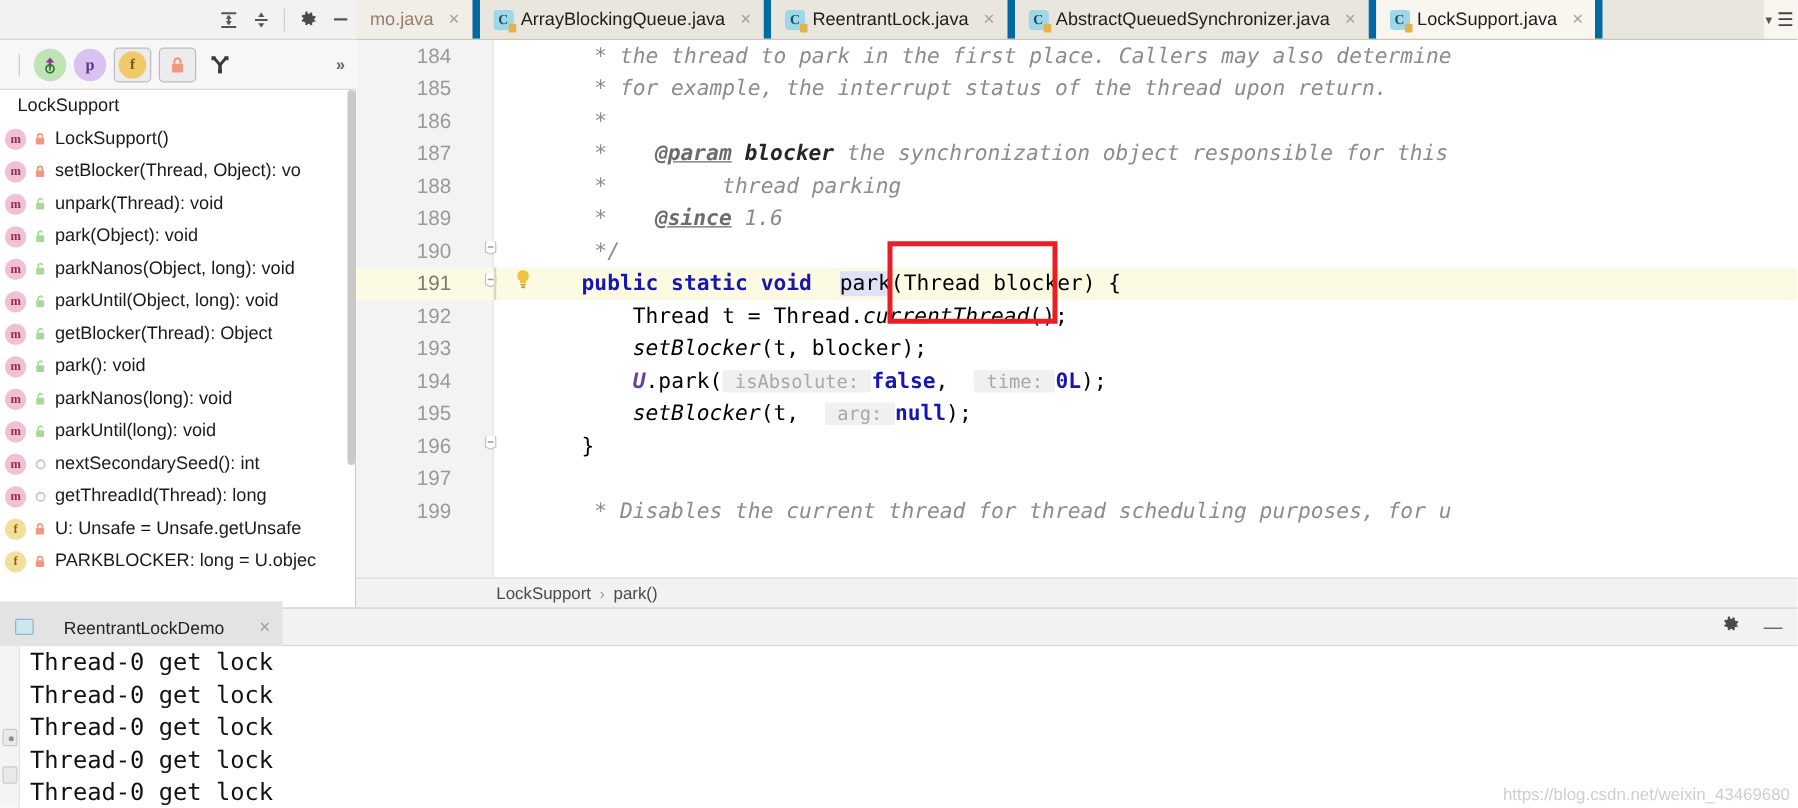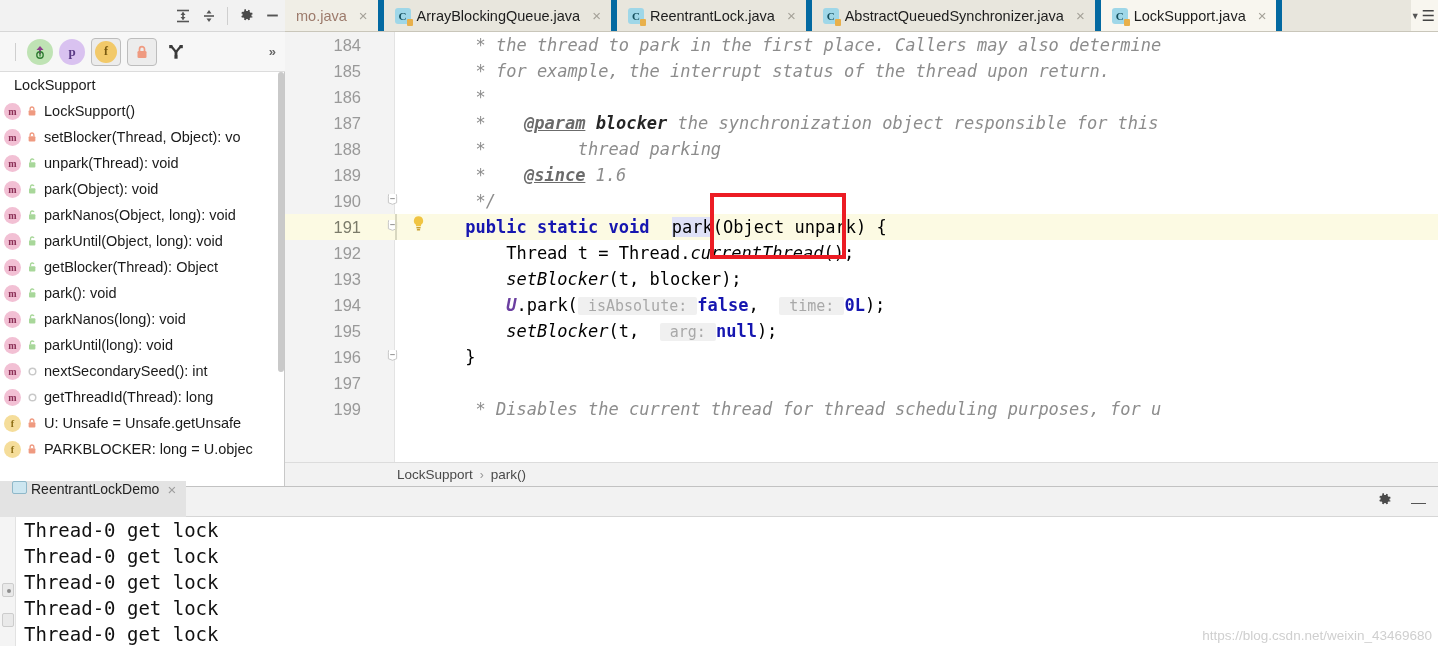--- a/index.html
+++ b/index.html
@@ -185,21 +185,21 @@
   .runpanel {
     position: absolute; left: 0; top: 486px; width: 1438px; height: 160px;
     background: #ffffff; border-top: 1px solid #c2c2c2;
   }
   .run-tabbar {
     position: absolute; left: 0; top: 0; width: 1438px; height: 30px;
     background: #f2f2f2; border-bottom: 1px solid #d6d6d6;
     display: flex; align-items: center;
   }
   .run-tab {
-    height: 42px; display: flex; align-items: flex-start; gap: 4px;
+    height: 42px; display: flex; align-items: center; gap: 24px;
     padding: 0 10px 0 12px; background: #e3e3e3;
     font-size: 14px; color: #232323;
   }
   .run-tab .rclose { color: #9d9d9d; font-size: 15px; margin-left: 4px; }
   .run-doc-ico {
     width: 15px; height: 13px; border: 1.6px solid #8fb8c9; background:#cde6f0;
     border-radius: 2px; position: relative; flex: 0 0 auto;
   }
   .run-doc-ico::before{
     content:""; position:absolute; left:-4px; top:-3px; width:11px;height:10px;
@@ -504,21 +504,21 @@
               <path d="M1.5 2.5 A4.5 4.5 0 0 1 10.5 2.5 V9.5 L6 11.2 L1.5 9.5 Z" fill="#ffffff" stroke="#c2c2c2" stroke-width="1"></path>
               <line x1="3.5" y1="5" x2="8.5" y2="5" stroke="#9a9a9a" stroke-width="1.2"></line>
             </svg></span><span class="txt"><span class="cmt">  */</span></span></div>
         <div class="ln hl"><span class="num">191</span><span class="fold"><svg width="11" height="11" viewBox="0 0 12 12">
               <path d="M1.5 2.5 A4.5 4.5 0 0 1 10.5 2.5 V9.5 L6 11.2 L1.5 9.5 Z" fill="#ffffff" stroke="#c2c2c2" stroke-width="1"></path>
               <line x1="3.5" y1="5" x2="8.5" y2="5" stroke="#9a9a9a" stroke-width="1.2"></line>
             </svg></span><span class="bulb"><svg width="15" height="17" viewBox="0 0 14 16">
               <path d="M7 1.2a4.3 4.3 0 0 0-2.4 7.9v1.6h4.8V9.1A4.3 4.3 0 0 0 7 1.2z" fill="#f0c442"></path>
               <rect x="4.9" y="11.2" width="4.2" height="1.5" rx="0.6" fill="#c9a02e"></rect>
               <rect x="5.4" y="13.2" width="3.2" height="1.4" rx="0.6" fill="#c9a02e"></rect>
-            </svg></span><span class="hl-strip"></span><span class="txt"><span class="plain"> </span><span class="kw">public static void</span><span class="plain"> </span><span class="sel">park</span><span class="plain">(Object unpark) {</span></span></div>
+            </svg></span><span class="hl-strip"></span><span class="txt"><span class="plain"> </span><span class="kw">public static void</span><span class="plain"> </span><span class="sel">park</span><span class="plain">(Thread blocker) {</span></span></div>
         <div class="ln"><span class="num">192</span><span class="txt"><span class="plain">     Thread t = Thread.</span><span class="ital">currentThread</span><span class="plain">();</span></span></div>
         <div class="ln"><span class="num">193</span><span class="txt"><span class="plain">     </span><span class="ital">setBlocker</span><span class="plain">(t, blocker);</span></span></div>
         <div class="ln"><span class="num">194</span><span class="txt"><span class="plain">     </span><span class="fieldU">U</span><span class="plain">.park(</span><span class="hint"> isAbsolute: </span><span class="kw">false</span><span class="plain">,  </span><span class="hint"> time: </span><span class="kw">0L</span><span class="plain">);</span></span></div>
         <div class="ln"><span class="num">195</span><span class="txt"><span class="plain">     </span><span class="ital">setBlocker</span><span class="plain">(t,  </span><span class="hint"> arg: </span><span class="kw">null</span><span class="plain">);</span></span></div>
         <div class="ln"><span class="num">196</span><span class="fold"><svg width="11" height="11" viewBox="0 0 12 12">
               <path d="M1.5 2.5 A4.5 4.5 0 0 1 10.5 2.5 V9.5 L6 11.2 L1.5 9.5 Z" fill="#ffffff" stroke="#c2c2c2" stroke-width="1"></path>
               <line x1="3.5" y1="5" x2="8.5" y2="5" stroke="#9a9a9a" stroke-width="1.2"></line>
             </svg></span><span class="txt"><span class="plain"> }</span></span></div>
         <div class="ln"><span class="num">197</span><span class="txt"><span class="plain"></span></span></div>
         <div class="ln"><span class="num">199</span><span class="txt"><span class="cmt">  * Disables the current thread for thread scheduling purposes, for u</span></span></div>

